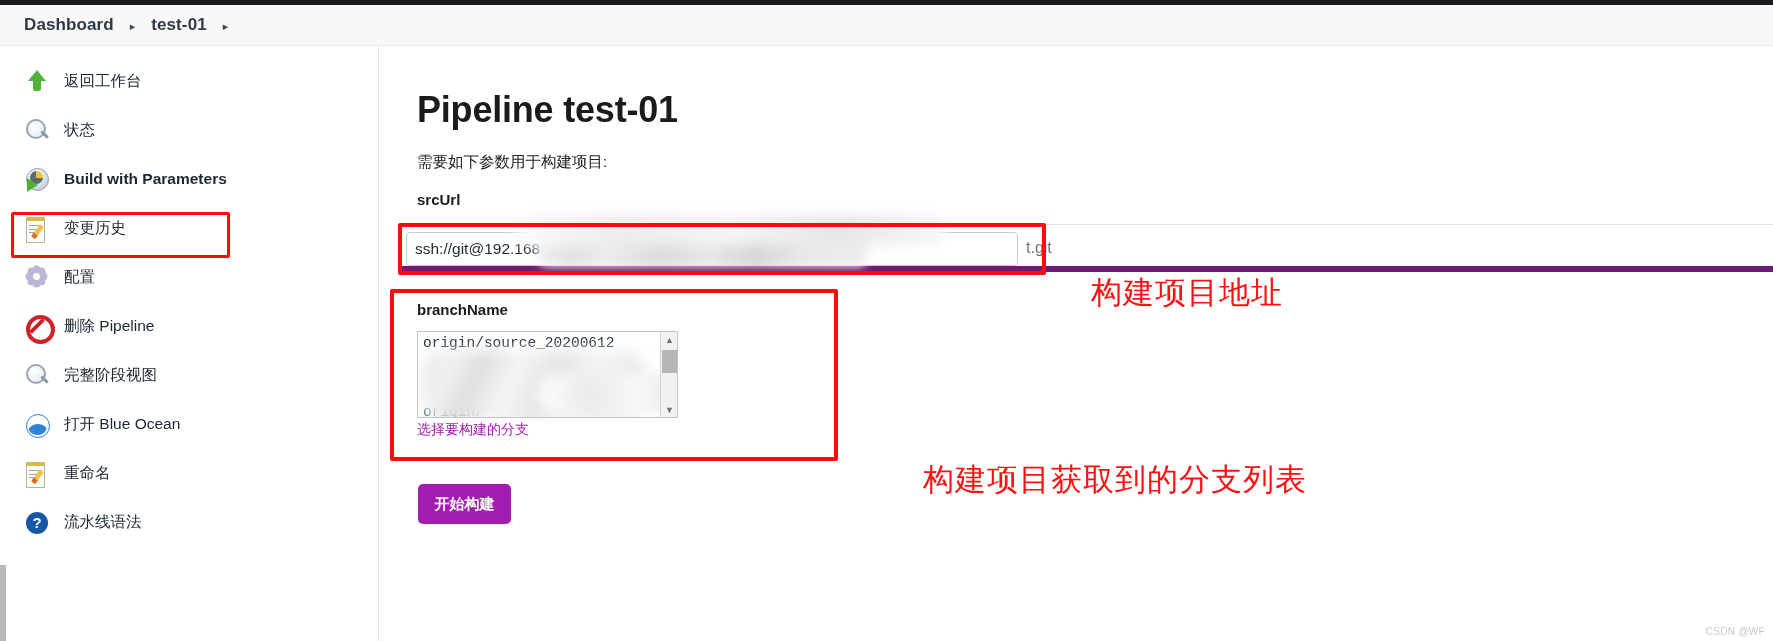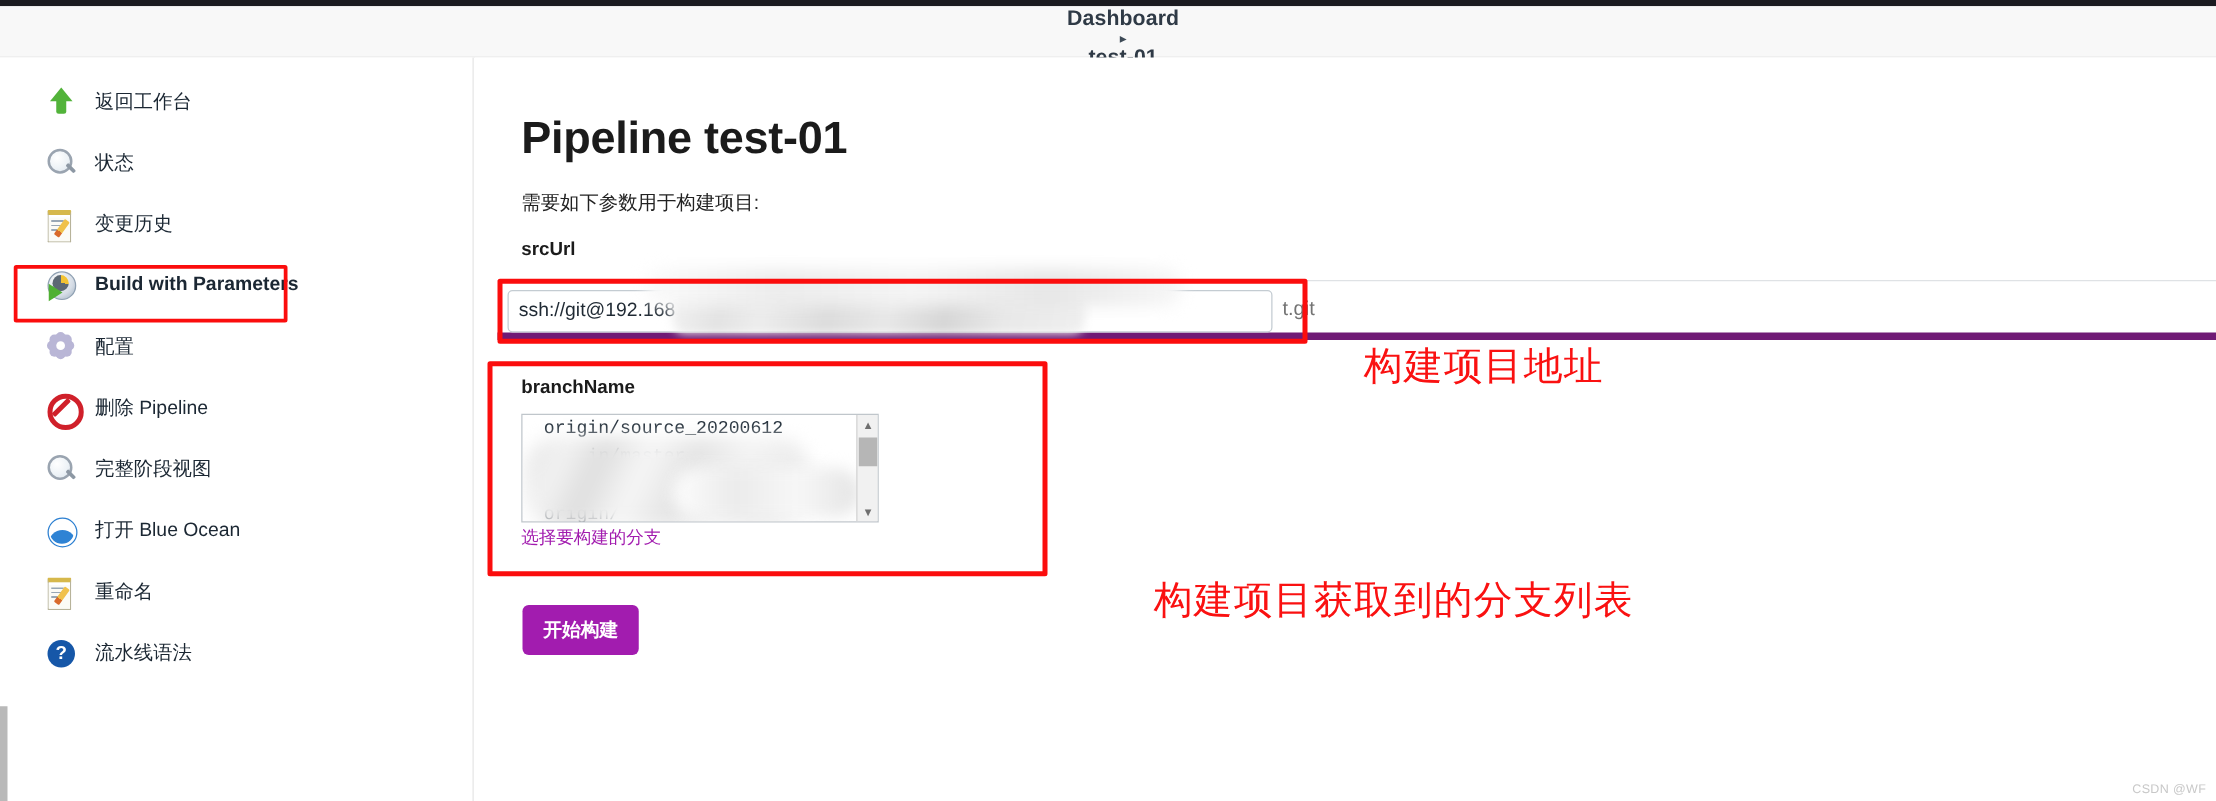--- a/index.html
+++ b/index.html
@@ -24,21 +24,20 @@
   }
 
   
   .breadcrumb-bar {
     position: absolute; left: 0; top: 5px;
     width: 1773px; height: 41px;
     background: #f8f8f8;
     border-bottom: 1px solid #ebebeb;
     display: flex; align-items: center;
     padding-left: 24px;
-    flex-direction: column;
   }
   .crumb {
     font-size: 17px;
     font-weight: bold;
     color: #2f3a46;
     letter-spacing: .1px;
     white-space: nowrap;
   }
   .crumb-sep {
     color: #3d4a56;
@@ -52,21 +51,21 @@
   .sidebar {
     position: absolute; left: 0; top: 46px;
     width: 379px; height: 595px;
     background: #ffffff;
     border-right: 1px solid #e6e6e6;
     padding-top: 18px;
   }
   .side-item {
     display: flex; align-items: center;
     height: 34px;
-    margin: 0 0 15px 12px;
+    margin: 0 0 15px 0;
     padding-left: 24px;
     position: relative;
     cursor: pointer;
   }
   .side-ico {
     width: 26px; height: 26px;
     flex: 0 0 26px;
     margin-right: 14px;
     position: relative;
     display: inline-block;
@@ -321,25 +320,24 @@
     border: 4px solid #fb0d0d;
     border-radius: 2px;
     pointer-events: none;
   }
 
   
   .branch-label { position: absolute; left: 37px; top: 255px; }
   .branch-select {
     position: absolute;
     left: 37px; top: 285px;
-    width: 286px; height: 87px;
+    width: 261px; height: 87px;
     border: 1px solid #c0c6cb;
     background: #ffffff;
     overflow: hidden;
-    padding-left: 12px;
   }
   .branch-opt {
     font-family: "Liberation Mono", "DejaVu Sans Mono", monospace;
     font-size: 14.5px;
     color: #24303b;
     line-height: 23px;
     height: 23px;
     padding-left: 5px;
     white-space: nowrap;
   }
@@ -451,32 +449,32 @@
     <div class="side-item">
       <span class="side-ico ico-uparrow"></span>
       <span class="side-label">返回工作台</span>
     </div>
 
     <div class="side-item">
       <span class="side-ico ico-magnifier"></span>
       <span class="side-label">状态</span>
     </div>
 
-    <div class="side-item">
-      <span class="side-ico ico-notepad">
-          <i class="lines"></i>
-        </span>
-      <span class="side-label">变更历史</span>
-    </div>
-
     <div class="side-item bold">
       <span class="side-ico ico-buildparams">
           <i class="pie"></i>
         </span>
       <span class="side-label">Build with Parameters</span>
+    </div>
+
+    <div class="side-item">
+      <span class="side-ico ico-notepad">
+          <i class="lines"></i>
+        </span>
+      <span class="side-label">变更历史</span>
     </div>
 
     <div class="side-item">
       <span class="side-ico ico-gear"></span>
       <span class="side-label">配置</span>
     </div>
 
     <div class="side-item">
       <span class="side-ico ico-forbidden"></span>
       <span class="side-label">删除 Pipeline</span>

